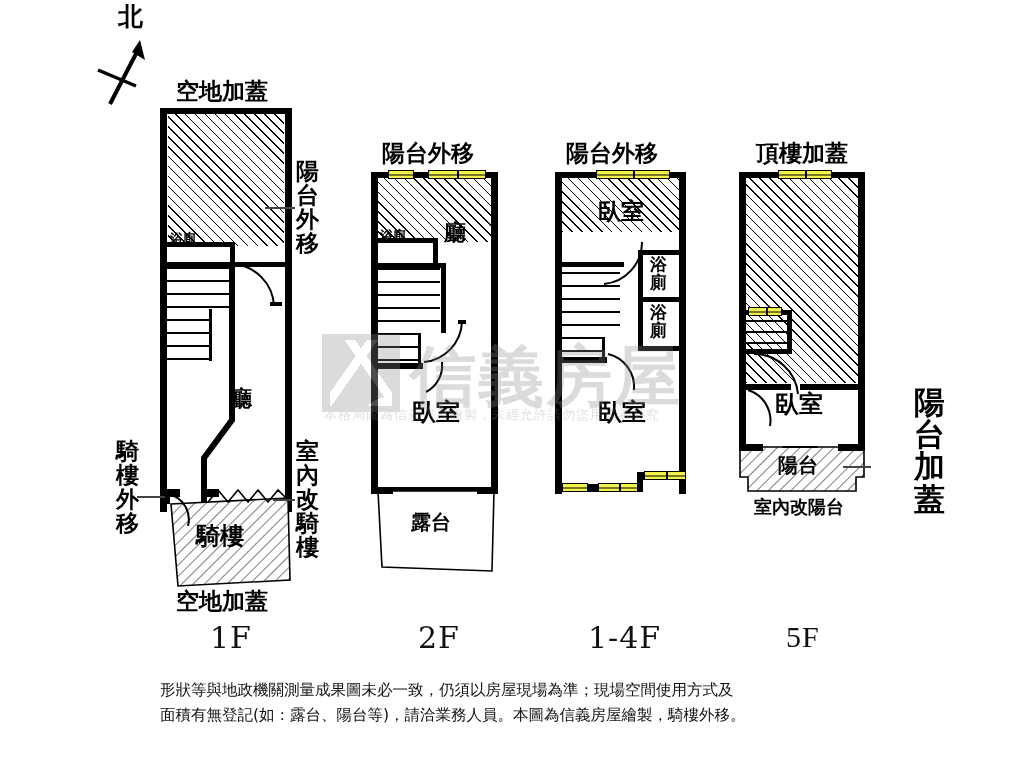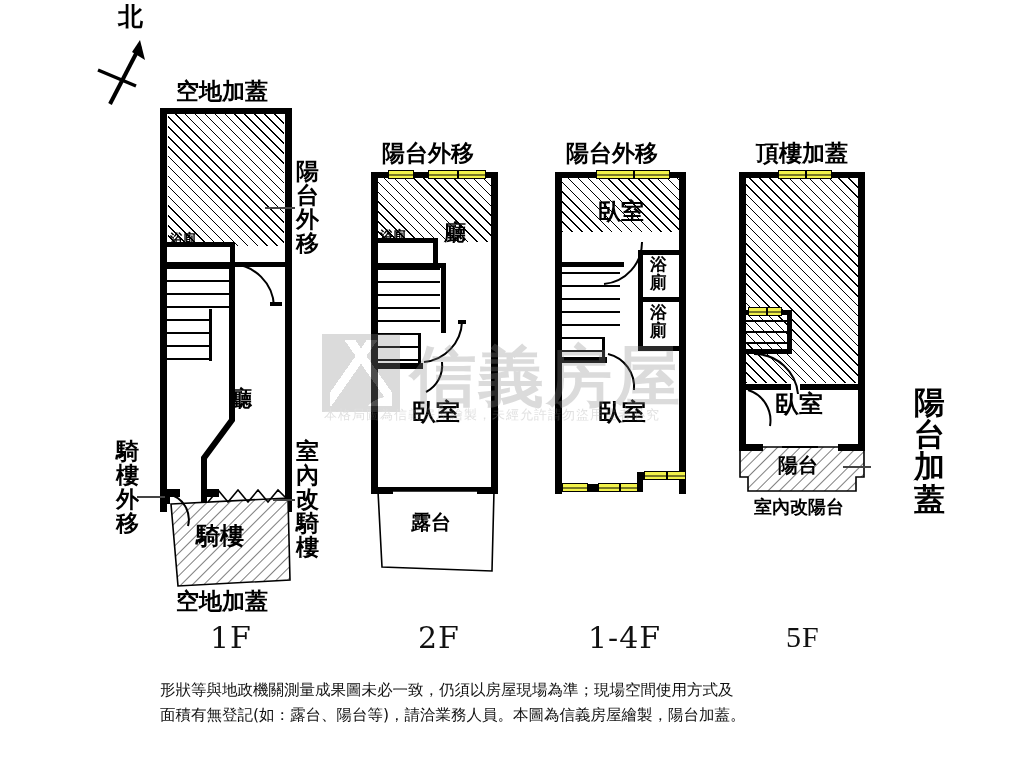--- a/index.html
+++ b/index.html
@@ -400,16 +400,16 @@
   </div>
 
   <div id="watermark">
     <div id="wm-logo"></div>
     <div id="wm-text">信義房屋</div>
     <div id="wm-sub">本格局圖為信義房屋繪製，未經允許請勿盜用違者必究</div>
   </div>
 
   <div id="disclaimer">
     <div>形狀等與地政機關測量成果圖未必一致，仍須以房屋現場為準；現場空間使用方式及</div>
-    <div>面積有無登記(如：露台、陽台等)，請洽業務人員。本圖為信義房屋繪製，陽台加蓋。</div>
+    <div>面積有無登記(如：露台、陽台等)，請洽業務人員。本圖為信義房屋繪製，騎樓外移。</div>
   </div>
 
 </div>
 
 </body></html>

